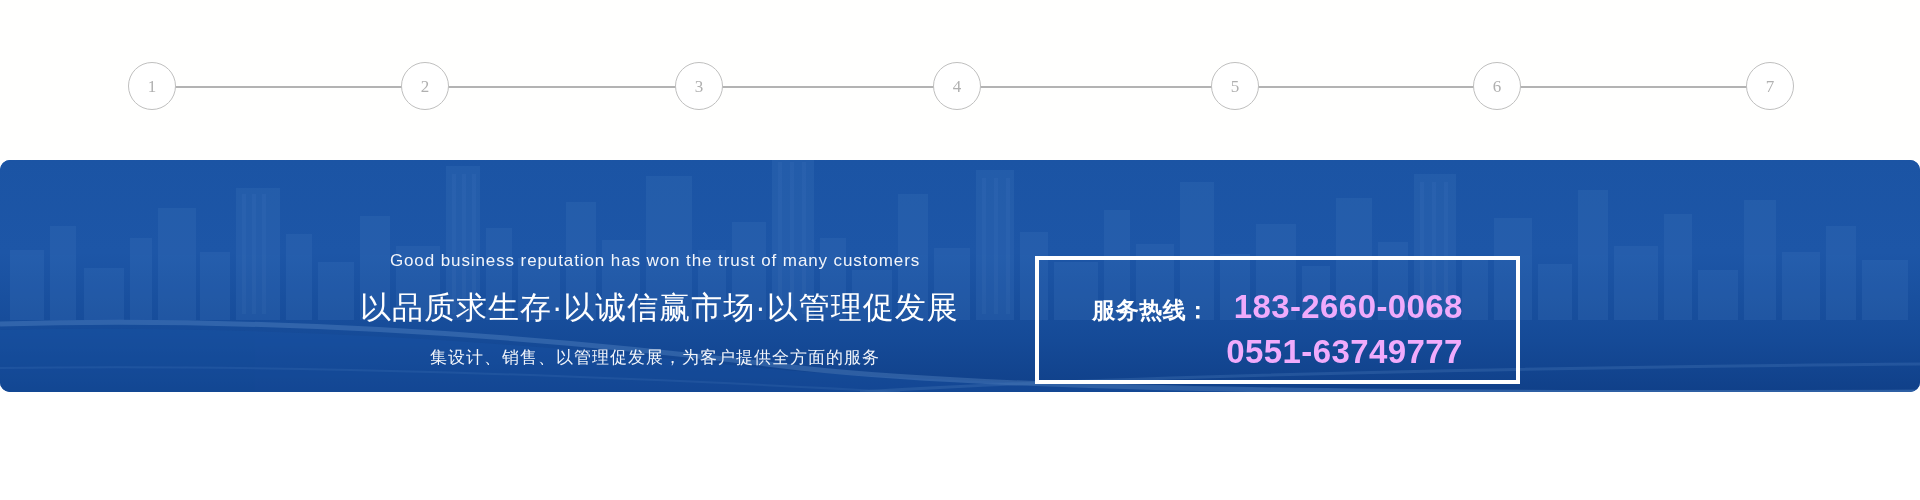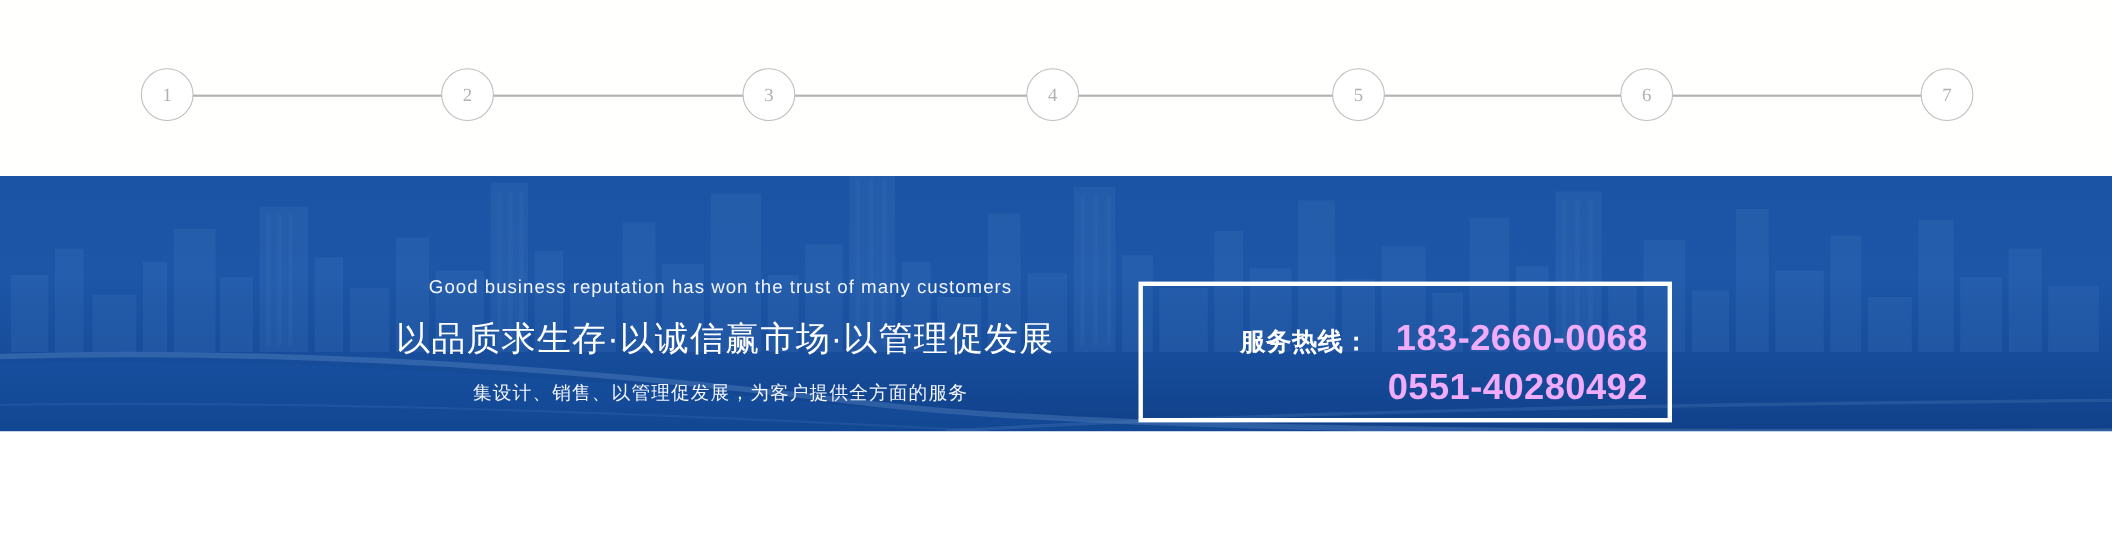--- a/index.html
+++ b/index.html
@@ -62,20 +62,21 @@
 
   
   .banner {
     position: absolute;
     left: 0;
     top: 160px;
     width: 1920px;
     height: 232px;
     overflow: hidden;
     background: #1b54a4;
+    border-radius: 10px;
   }
   .banner-bg {
     position: absolute;
     inset: 0;
     background:
       linear-gradient(180deg, #1b54a4 0%, #1d56a7 40%, #154a97 78%, #104089 100%);
   }
   .skyline {
     position: absolute;
     left: 0;
@@ -163,21 +164,21 @@
     position: absolute;
     left: 0;
     top: 28px;
     width: 100%;
     padding: 0 18px;
     box-sizing: border-box;
   }
   .hotline-row {
     display: flex;
     align-items: baseline;
-    justify-content: flex-end;
+    justify-content: center;
     white-space: nowrap;
     gap: 12px;
   }
   .hotline-row + .hotline-row { margin-top: 7px; }
   .hotline-label {
     font-size: 23px;
     font-weight: bold;
     color: #ffffff;
     letter-spacing: 0.5px;
   }
@@ -319,21 +320,21 @@
       <div class="slogan-cn-sub">集设计、销售、以管理促发展，为客户提供全方面的服务</div>
     </div>
 
     <div class="hotline">
       <div class="hotline-rows">
         <div class="hotline-row">
           <span class="hotline-label">服务热线：</span>
           <span class="hotline-number">183-2660-0068</span>
         </div>
         <div class="hotline-row">
-          <span class="hotline-number indent">0551-40280492</span>
+          <span class="hotline-number indent">0551-63749777</span>
         </div>
       </div>
     </div>
   </div>
 
   <div class="bottom-strip"></div>
 
 </div>
 
 </body></html>

